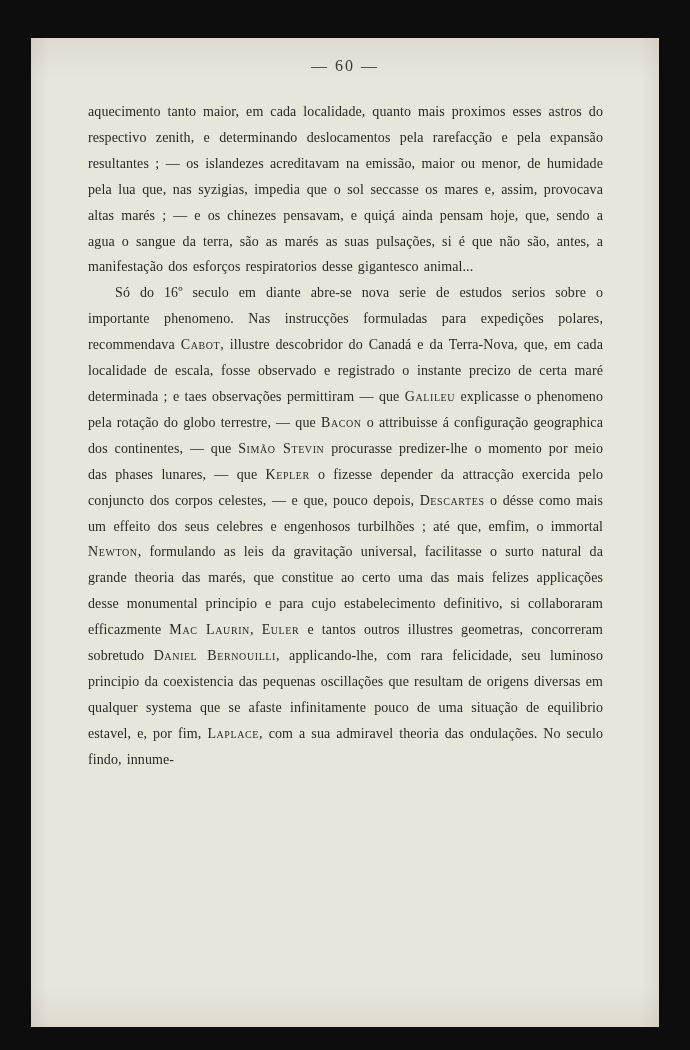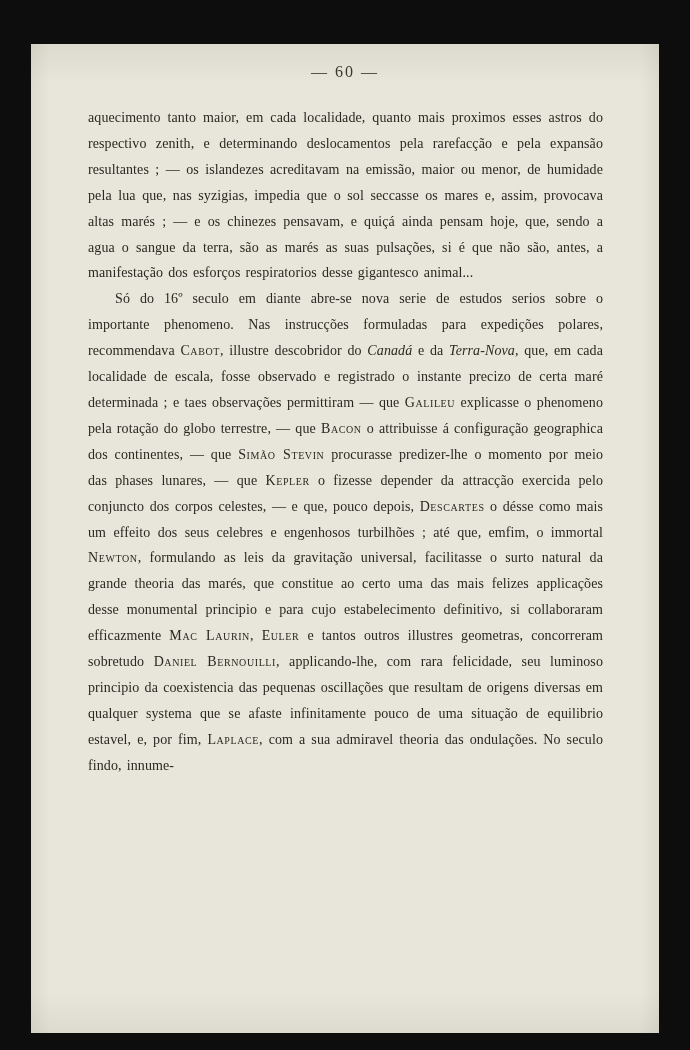--- a/index.html
+++ b/index.html
@@ -13,21 +13,21 @@
     overflow: hidden;
   }
   .scan-frame {
     position: absolute;
     inset: 0;
     background: #0d0d0d;
   }
   .book-page {
     position: absolute;
     left: 31px;
-    top: 44px;
+    top: 38px;
     width: 628px;
     height: 989px;
     background: #e8e5da;
     background-image:
       linear-gradient(180deg, rgba(120,115,100,0.10) 0%, rgba(0,0,0,0) 4%, rgba(0,0,0,0) 96%, rgba(120,115,100,0.10) 100%),
       linear-gradient(90deg, rgba(120,115,100,0.10) 0%, rgba(0,0,0,0) 3%, rgba(0,0,0,0) 97%, rgba(120,115,100,0.10) 100%);
     color: #2a2822;
   }
   .page-number {
     text-align: center;
@@ -48,21 +48,20 @@
     margin: 0;
   }
   .page-body p.indent {
     text-indent: 27px;
   }
   .sc {
     font-variant: small-caps;
     letter-spacing: 0.6px;
   }
   .it {
-    font-style: italic;
   }
 </style>
 </head>
 <body>
 
 <div class="scan-frame">
   <div class="book-page">
     <div class="page-number">— 60 —</div>
     <div class="page-body">
         <p class=""><span>aquecimento tanto maior, em cada localidade, quanto mais proximos esses astros do respectivo zenith, e determinando deslocamentos pela rarefacção e pela expansão resultantes ; — os islandezes acreditavam na emissão, maior ou menor, de humidade pela lua que, nas syzigias, impedia que o sol seccasse os mares e, assim, provocava altas marés ; — e os chinezes pensavam, e quiçá ainda pensam hoje, que, sendo a agua o sangue da terra, são as marés as suas pulsações, si é que não são, antes, a manifestação dos esforços respiratorios desse gigantesco animal...</span></p>

